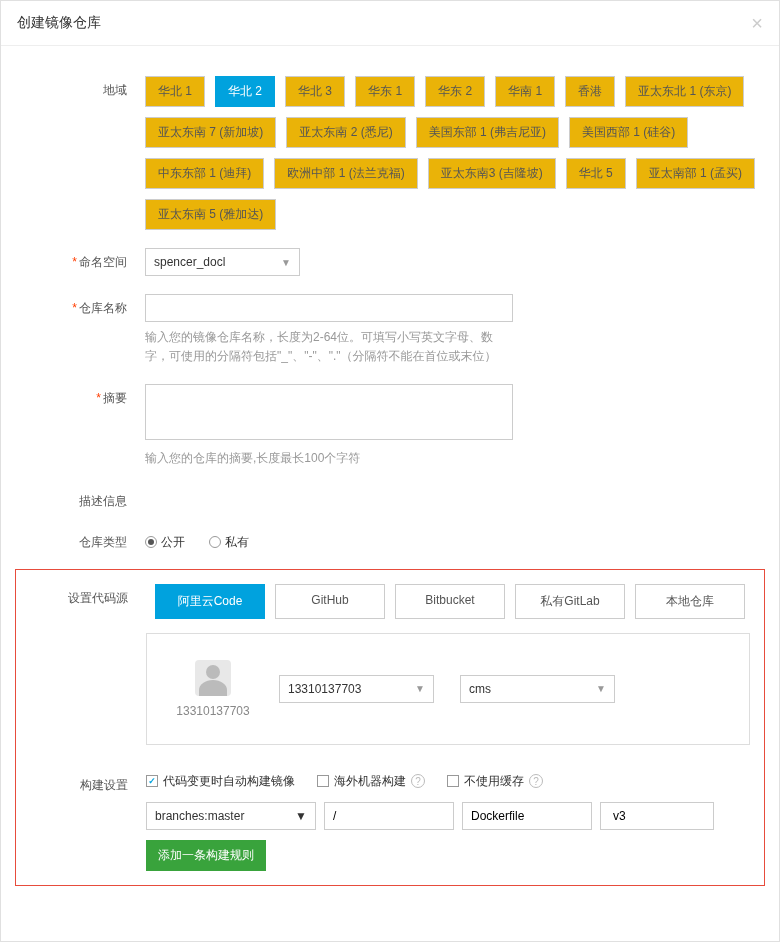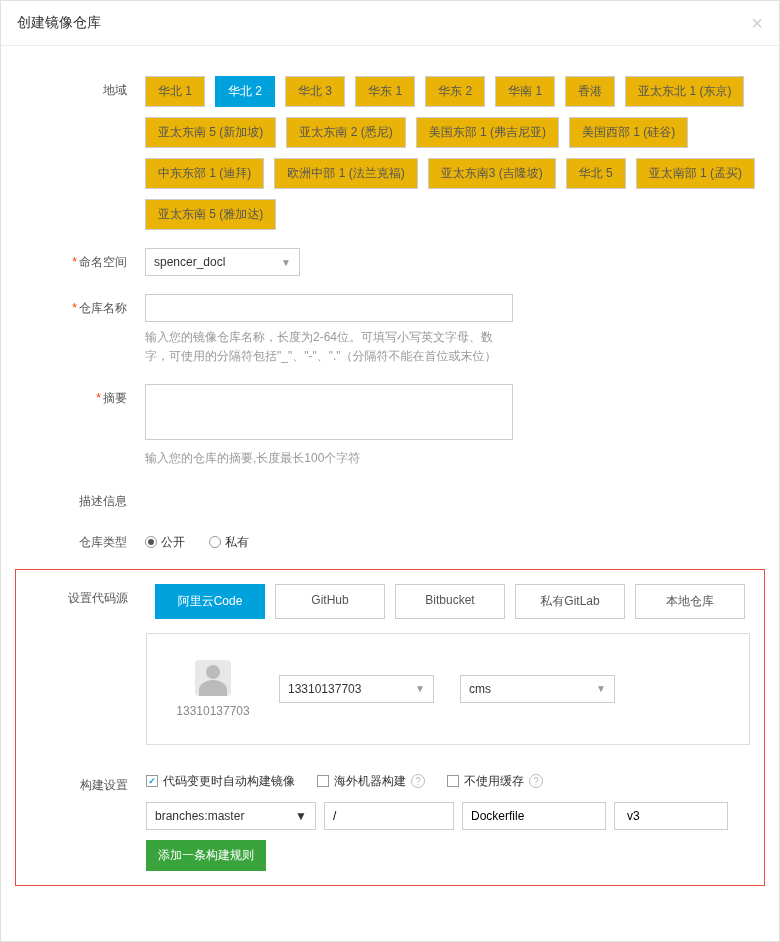--- a/index.html
+++ b/index.html
@@ -130,21 +130,21 @@
     .checkbox.checked::after { content: "✓"; font-weight: bold; }
     .help-icon {
       width: 14px; height: 14px; border: 1px solid #bbb; border-radius: 50%;
       display: inline-flex; align-items: center; justify-content: center;
       font-size: 10px; color: #bbb; cursor: pointer;
     }
     .build-inputs { display: flex; gap: 8px; margin-bottom: 10px; }
     .bi { border: 1px solid #ccc; padding: 6px 8px; font-size: 12px; outline:none; }
     .bi1 { width: 170px; display:flex; justify-content:space-between; align-items:center; cursor:pointer; }
     .bi2 { width: 130px; }
-    .bi3 { width: 144px; }
+    .bi3 { width: 130px; }
     .bi4 { width: 114px; padding-left: 12px; }
     .add-rule-btn {
       background: #39a33c; color: #fff; border: none; padding: 7px 12px;
       cursor: pointer; font-size: 12px;
     }
     .build-section .form-content { padding-right: 8px; }
   </style>
 </head>
 <body>
 
@@ -160,21 +160,21 @@
       <div class="form-content">
         <div class="region-btns" id="region-buttons">
             <button class="region-btn">华北 1</button>
             <button class="region-btn active">华北 2</button>
             <button class="region-btn">华北 3</button>
             <button class="region-btn">华东 1</button>
             <button class="region-btn">华东 2</button>
             <button class="region-btn">华南 1</button>
             <button class="region-btn">香港</button>
             <button class="region-btn">亚太东北 1 (东京)</button>
-            <button class="region-btn">亚太东南 5 (新加坡)</button>
+            <button class="region-btn">亚太东南 7 (新加坡)</button>
             <button class="region-btn">亚太东南 2 (悉尼)</button>
             <button class="region-btn">美国东部 1 (弗吉尼亚)</button>
             <button class="region-btn">美国西部 1 (硅谷)</button>
             <button class="region-btn">中东东部 1 (迪拜)</button>
             <button class="region-btn">欧洲中部 1 (法兰克福)</button>
             <button class="region-btn">亚太东南3 (吉隆坡)</button>
             <button class="region-btn">华北 5</button>
             <button class="region-btn">亚太南部 1 (孟买)</button>
             <button class="region-btn">亚太东南 5 (雅加达)</button>
           </div>

